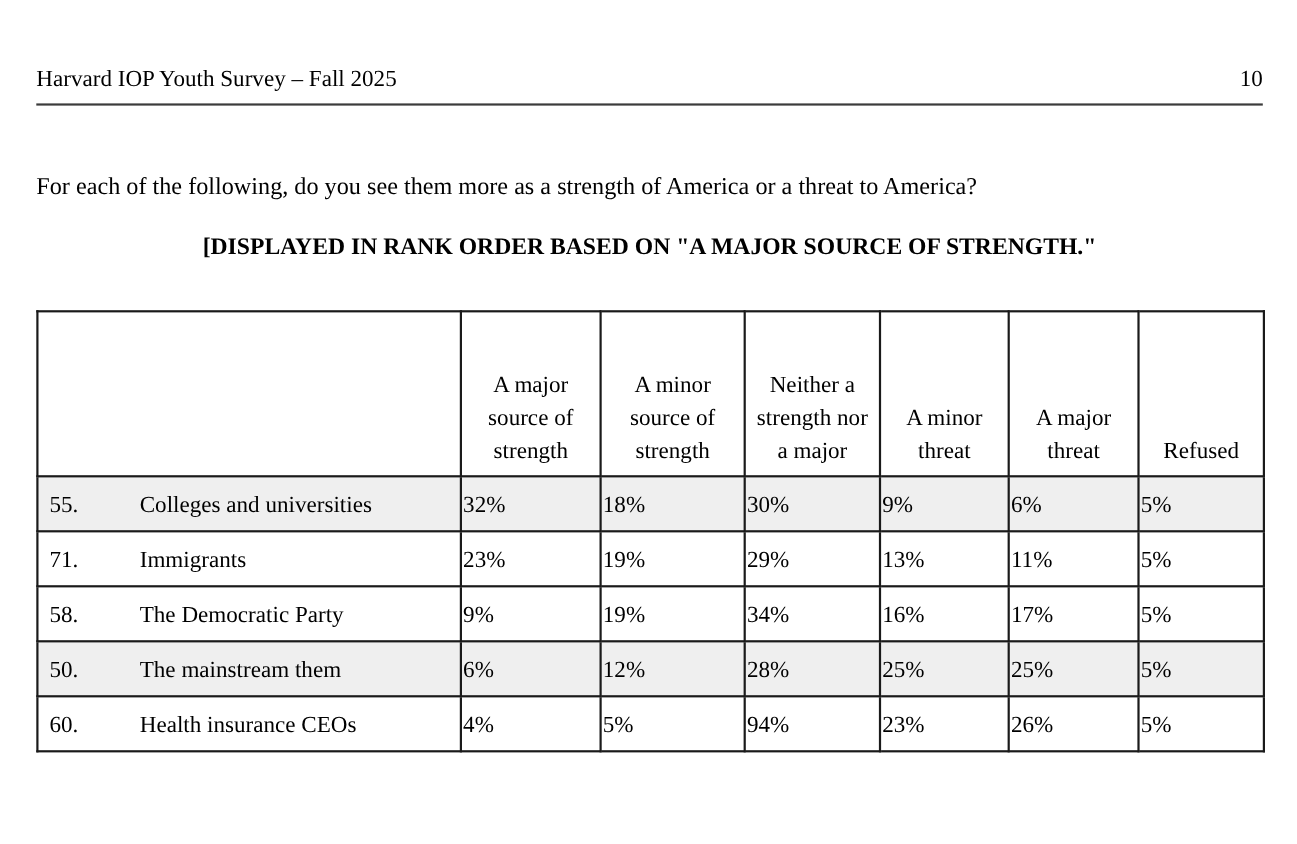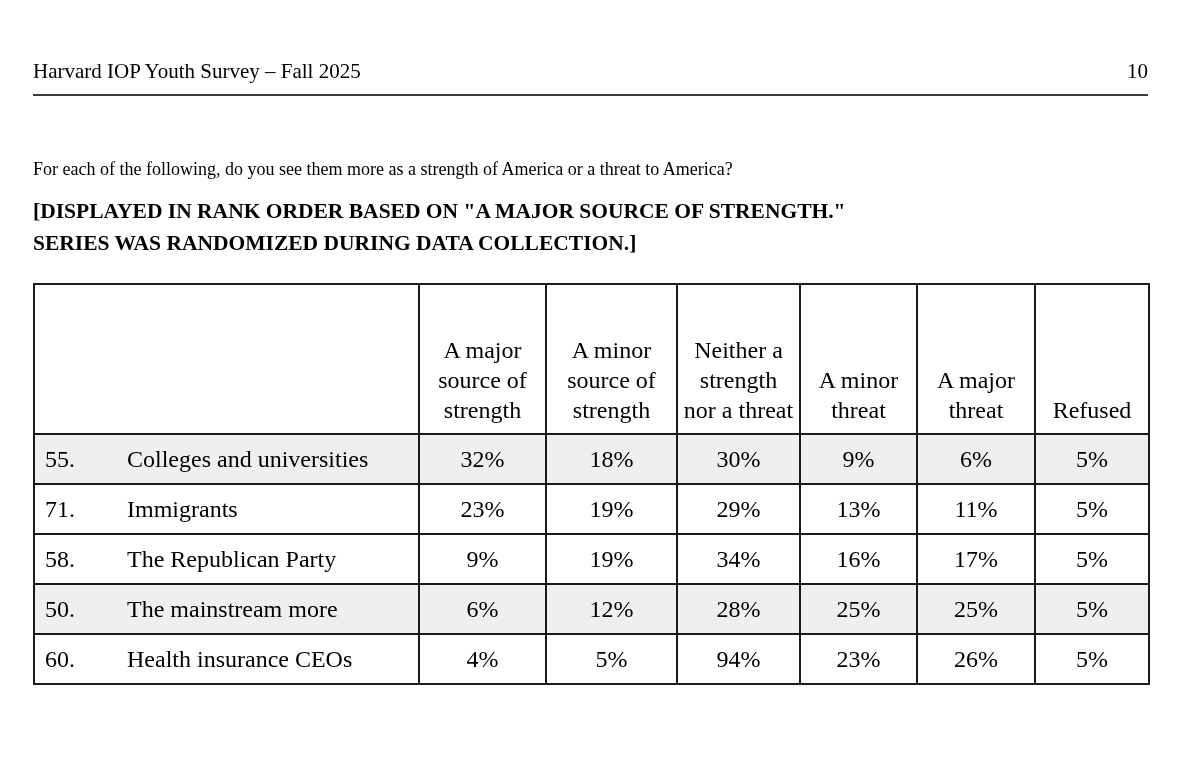--- a/index.html
+++ b/index.html
@@ -29,35 +29,36 @@
   .header-title {
     font-size: 21px;
     line-height: 26px;
   }
   .page-number {
     font-size: 21px;
     line-height: 26px;
   }
   .question-text {
     margin-top: 60px;
-    font-size: 18px;
+    font-size: 22px;
     line-height: 26px;
   }
   .randomization-note {
-    margin-top: 13px;
+    margin-top: 26px;
     font-size: 21.5px;
     font-weight: bold;
     line-height: 32px;
+    text-align: center;
   }
   table.survey-table {
-    margin-top: 24px;
+    margin-top: 42px;
     border-collapse: collapse;
     table-layout: fixed;
     width: 1115px;
-    font-size: 24px;
+    font-size: 21px;
   }
   table.survey-table th,
   table.survey-table td {
     border: 2px solid #1a1a1a;
     background-clip: padding-box;
   }
   th.col-header {
     vertical-align: bottom;
     text-align: center;
     font-weight: normal;
@@ -79,56 +80,54 @@
   }
   .row-num {
     display: inline-block;
     width: 82px;
   }
   .row-label {
     display: inline-block;
     font-family: Liberation Serif, serif;
   }
   td.value-cell {
-    text-align: center;
   }
 </style>
 </head>
 <body>
 
 <div class="page">
 
   <div class="header-row">
     <span class="header-title">Harvard IOP Youth Survey – Fall 2025</span>
     <span class="page-number">10</span>
   </div>
 
   <div class="question-text">For each of the following, do you see them more as a strength of America or a threat to America?</div>
 
   <div class="randomization-note">
     <div>[DISPLAYED IN RANK ORDER BASED ON "A MAJOR SOURCE OF STRENGTH."</div>
-    <div>SERIES WAS RANDOMIZED DURING DATA COLLECTION.]</div>
   </div>
 
   <table class="survey-table">
     <colgroup>
       <col style="width:385px">
       <col style="width:127px">
       <col style="width:131px">
       <col style="width:123px">
       <col style="width:117px">
       <col style="width:118px">
       <col style="width:114px">
     </colgroup>
     <thead>
       <tr>
         <th class="col-header"></th>
         <th class="col-header">A major source of strength</th>
         <th class="col-header">A minor source of strength</th>
-        <th class="col-header">Neither a strength nor a threat</th>
+        <th class="col-header">Neither a strength nor a major</th>
         <th class="col-header">A minor threat</th>
         <th class="col-header">A major threat</th>
         <th class="col-header">Refused</th>
       </tr>
     </thead>
     <tbody>
       <tr class="data-row shaded">
         <td class="item-cell">
           <span class="row-num">55.</span><span class="row-label">Colleges and universities</span>
         </td>
@@ -145,32 +144,32 @@
         </td>
         <td class="value-cell">23%</td>
         <td class="value-cell">19%</td>
         <td class="value-cell">29%</td>
         <td class="value-cell">13%</td>
         <td class="value-cell">11%</td>
         <td class="value-cell">5%</td>
       </tr>
       <tr class="data-row">
         <td class="item-cell">
-          <span class="row-num">58.</span><span class="row-label">The Republican Party</span>
+          <span class="row-num">58.</span><span class="row-label">The Democratic Party</span>
         </td>
         <td class="value-cell">9%</td>
         <td class="value-cell">19%</td>
         <td class="value-cell">34%</td>
         <td class="value-cell">16%</td>
         <td class="value-cell">17%</td>
         <td class="value-cell">5%</td>
       </tr>
       <tr class="data-row shaded">
         <td class="item-cell">
-          <span class="row-num">50.</span><span class="row-label">The mainstream more</span>
+          <span class="row-num">50.</span><span class="row-label">The mainstream them</span>
         </td>
         <td class="value-cell">6%</td>
         <td class="value-cell">12%</td>
         <td class="value-cell">28%</td>
         <td class="value-cell">25%</td>
         <td class="value-cell">25%</td>
         <td class="value-cell">5%</td>
       </tr>
       <tr class="data-row">
         <td class="item-cell">

